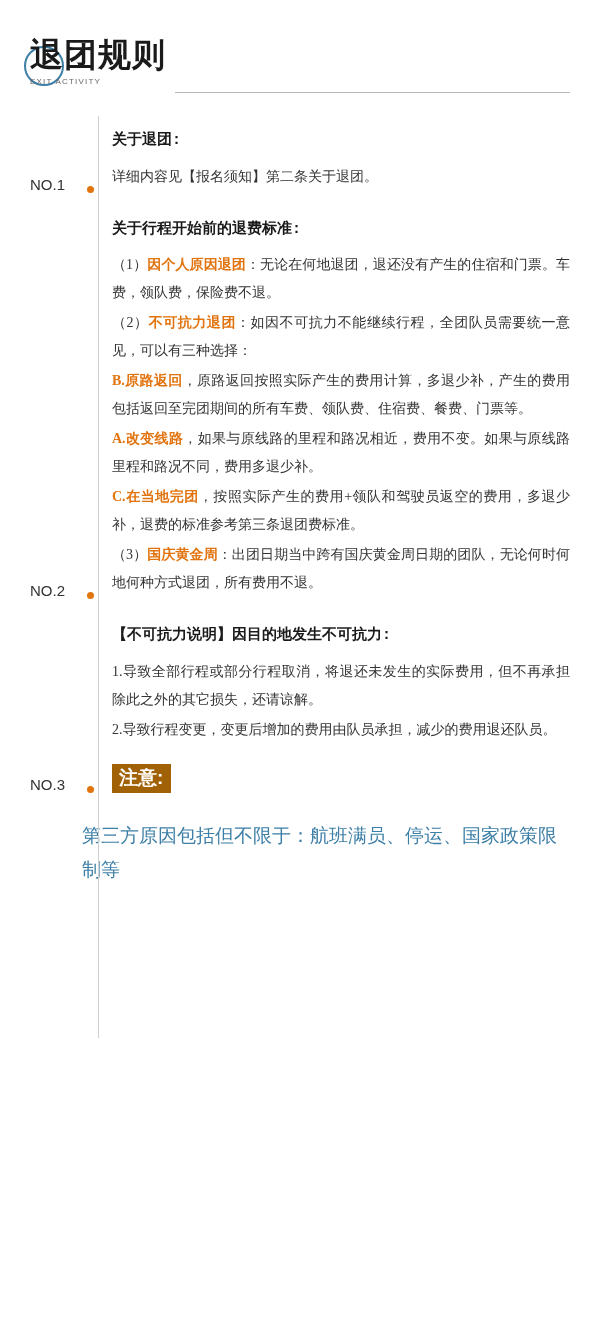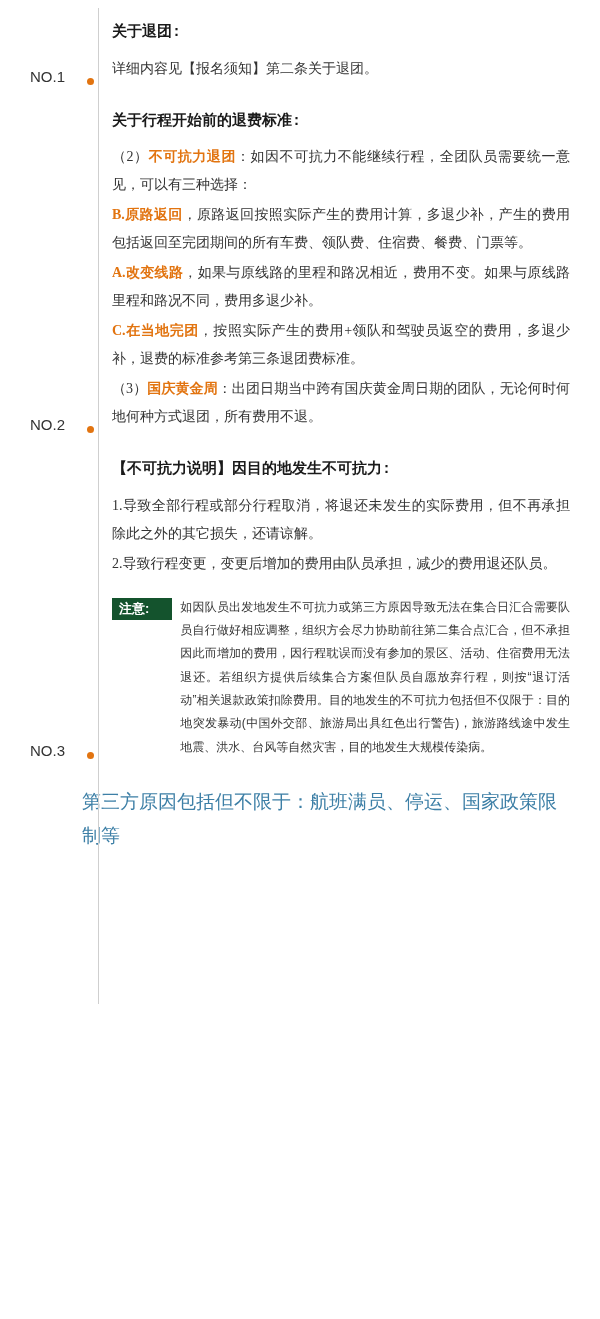--- a/index.html
+++ b/index.html
@@ -143,25 +143,25 @@
 
   
   .notice {
     margin-top: 18px;
     margin-left: 0;
     display: flex;
     align-items: flex-start;
   }
   .notice-tag {
     flex: 0 0 auto;
-    background: #14532d;
+    background: #a16207;
     color: #ffffff;
-    font-size: 13px;
-    font-weight: bold;
-    padding: 3px 23px 4px 7px;
+    font-size: 19px;
+    font-weight: bold;
+    padding: 3px 8px 4px 7px;
     line-height: 1.2;
     margin-right: 8px;
     margin-top: 2px;
   }
   .notice-text {
     flex: 1 1 auto;
     font-size: 12px;
     line-height: 1.95;
     color: #333333;
     text-align: justify;
@@ -171,20 +171,28 @@
     font-size: 19px;
     color: #3d7fa6;
     line-height: 1.8;
   }
 </style>
 </head>
 <body>
 
 <div class="page">
 
+  <div class="header">
+    <div class="header-inner">
+      <span class="header-circle"></span>
+      <div class="header-title">退团规则</div>
+      <div class="header-sub">EXIT ACTIVITY</div>
+    </div>
+    <div class="header-rule"></div>
+  </div>
 
   <div class="content">
     <div class="timeline-line"></div>
 
     <div class="section">
       <div class="no-label">NO.1</div>
       <div class="dot-col">
         <span class="dot"></span>
       </div>
       <div class="sec-body">
@@ -194,20 +202,23 @@
     </div>
 
     <div class="section">
       <div class="no-label">NO.2</div>
       <div class="dot-col">
         <span class="dot"></span>
       </div>
       <div class="sec-body">
         <div class="sec-title">关于行程开始前的退费标准:</div>
 
+        <p class="para">
+          <span>（1）</span><span class="hl">因个人原因退团</span><span>：无论在何地退团，退还没有产生的住宿和门票。车费，领队费，保险费不退。</span>
+        </p>
 
         <p class="para">
           <span>（2）</span><span class="hl">不可抗力退团</span><span>：如因不可抗力不能继续行程，全团队员需要统一意见，可以有三种选择：</span>
         </p>
 
         <p class="para">
           <span class="hl">B.原路返回</span><span>，原路返回按照实际产生的费用计算，多退少补，产生的费用包括返回至完团期间的所有车费、领队费、住宿费、餐费、门票等。</span>
         </p>
 
         <p class="para">
@@ -229,21 +240,20 @@
       <div class="dot-col">
         <span class="dot"></span>
       </div>
       <div class="sec-body">
         <div class="sec-title">【不可抗力说明】因目的地发生不可抗力:</div>
         <p class="para">1.导致全部行程或部分行程取消，将退还未发生的实际费用，但不再承担除此之外的其它损失，还请谅解。</p>
         <p class="para">2.导致行程变更，变更后增加的费用由队员承担，减少的费用退还队员。</p>
 
         <div class="notice">
           <div class="notice-tag">注意:</div>
-          <div class="notice-text">如因队员出发地发生不可抗力或第三方原因导致无法在集合日汇合需要队员自行做好相应调整，组织方会尽力协助前往第二集合点汇合，但不承担因此而增加的费用，因行程耽误而没有参加的景区、活动、住宿费用无法退还。若组织方提供后续集合方案但队员自愿放弃行程，则按“退订活动”相关退款政策扣除费用。目的地发生的不可抗力包括但不仅限于：目的地突发暴动(中国外交部、旅游局出具红色出行警告)，旅游路线途中发生地震、洪水、台风等自然灾害，目的地发生大规模传染病。</div>
         </div>
       </div>
     </div>
 
     <div class="third-party">
       <span>第三方原因包括但不限于：</span><span>航班满员、停运、国家政策限制等</span>
     </div>
   </div>
 </div>
 

